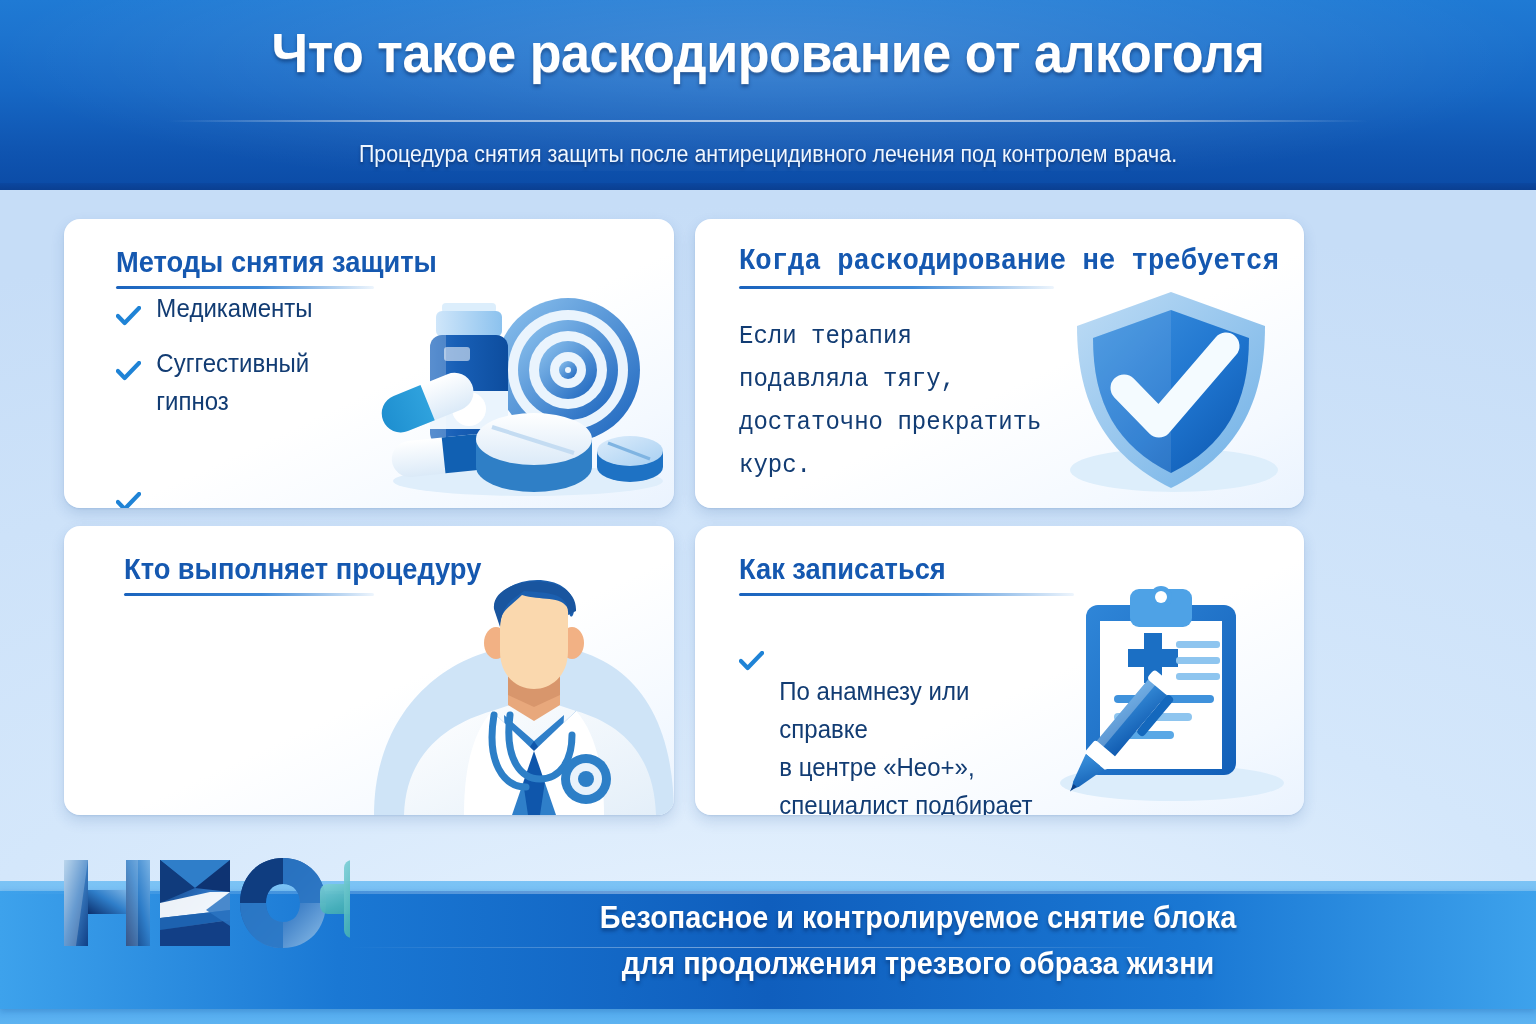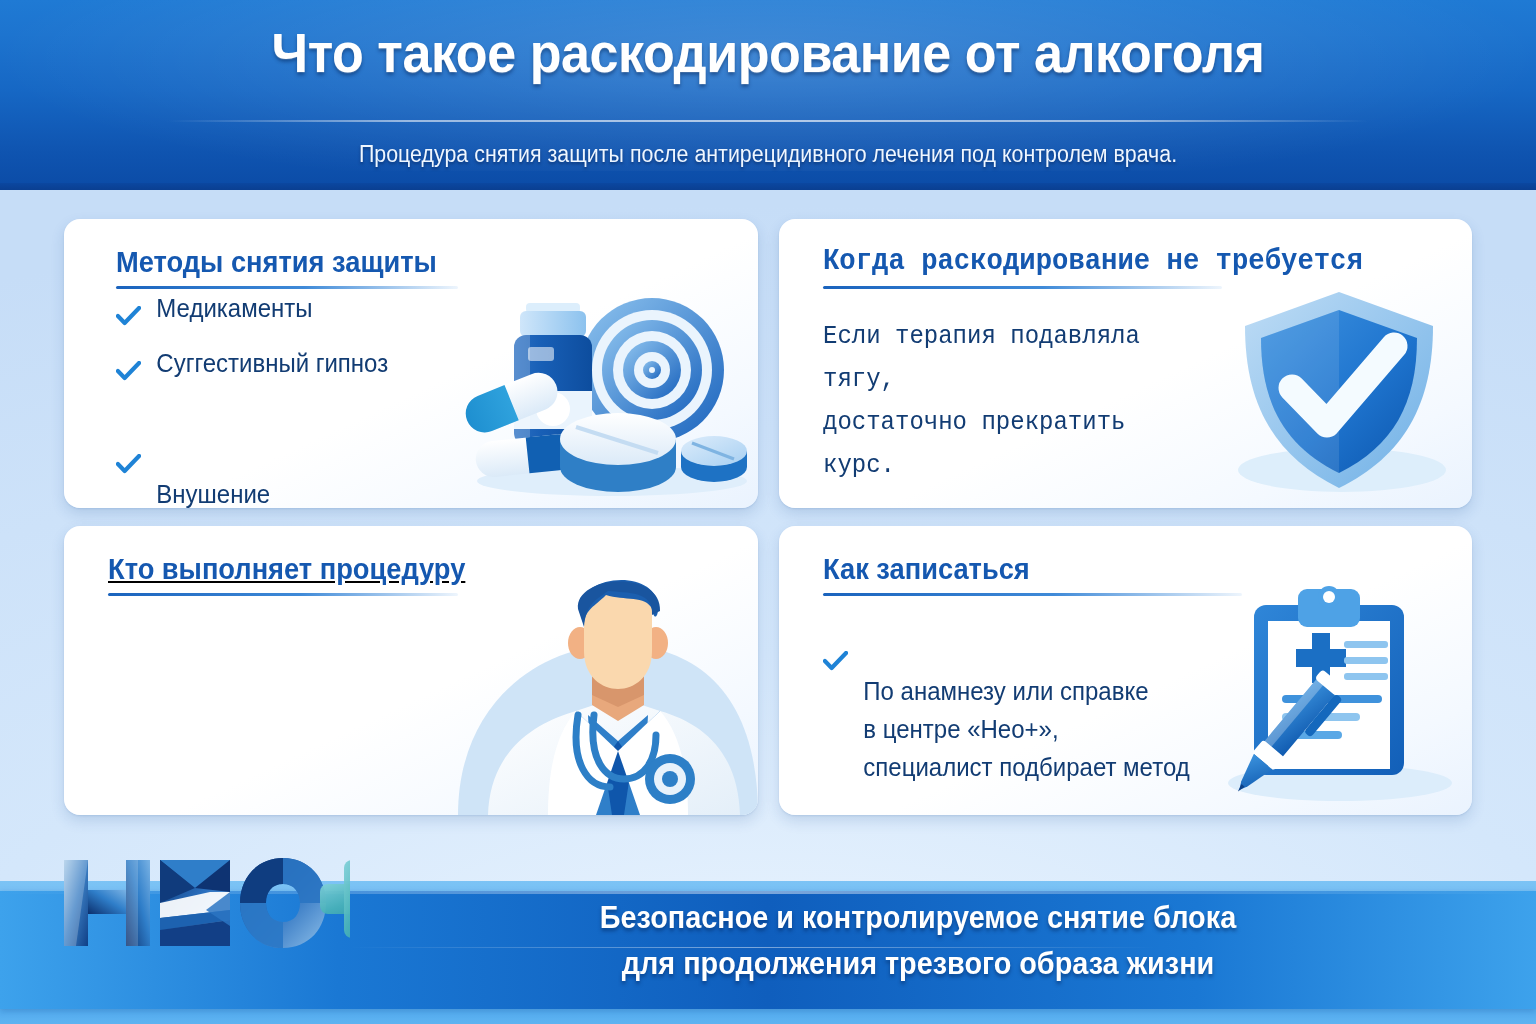--- a/index.html
+++ b/index.html
@@ -47,21 +47,21 @@
   .subtitle{
     position:absolute;left:0;right:0;top:140px;text-align:center;
     color:#eef6ff;font-size:23px;line-height:28px;font-weight:400;
     transform:scaleX(0.93);
     text-shadow:0 2px 3px rgba(0,25,70,.5);
     white-space:nowrap;
   }
 
   
   .grid{
-    position:absolute;left:64px;top:219px;width:1408px;height:596px;
+    position:absolute;left:64px;top:219px;width:1240px;height:596px;
     display:grid;grid-template-columns:1fr 1fr;grid-template-rows:1fr 1fr;
     column-gap:21px;row-gap:18px;
   }
   .card{
     position:relative;border-radius:16px;overflow:hidden;
     background:linear-gradient(155deg,#ffffff 0%,#ffffff 55%,#f4f9ff 82%,#eaf3fe 100%);
     box-shadow:0 6px 14px rgba(30,80,150,.16), 0 1px 2px rgba(30,80,150,.12);
   }
   .card-pad{position:absolute;left:52px;top:26px;right:24px;}
   .card-title{
@@ -83,21 +83,21 @@
   .li + .li{margin-top:17px;}
   .li .chk{
     position:absolute;left:0;top:9px;width:26px;height:20px;
   }
   .para{
     margin-top:26px;color:#123c73;font-size:25px;line-height:43px;font-weight:400;
     transform:scaleX(0.96);transform-origin:left top;
   }
   .cardA .card-pad{left:52px;top:26px;right:300px;}
   .cardB .card-pad{left:44px;top:26px;right:250px;font-family:Liberation Mono, monospace;}
-  .cardC .card-pad{left:44px;top:26px;right:300px;text-decoration:underline;}
+  .cardC .card-pad{left:60px;top:26px;right:300px;}
   .cardD .card-pad{left:44px;top:26px;right:230px;}
 
   .art{position:absolute;pointer-events:none;}
 
   
   .footer{
     position:absolute;left:0;top:881px;width:1536px;height:188px;
     background:linear-gradient(180deg,#7cc3f5 0%,#63b6f2 35%,#56aef0 70%,#7cc6f6 100%);
     overflow:hidden;
   }

